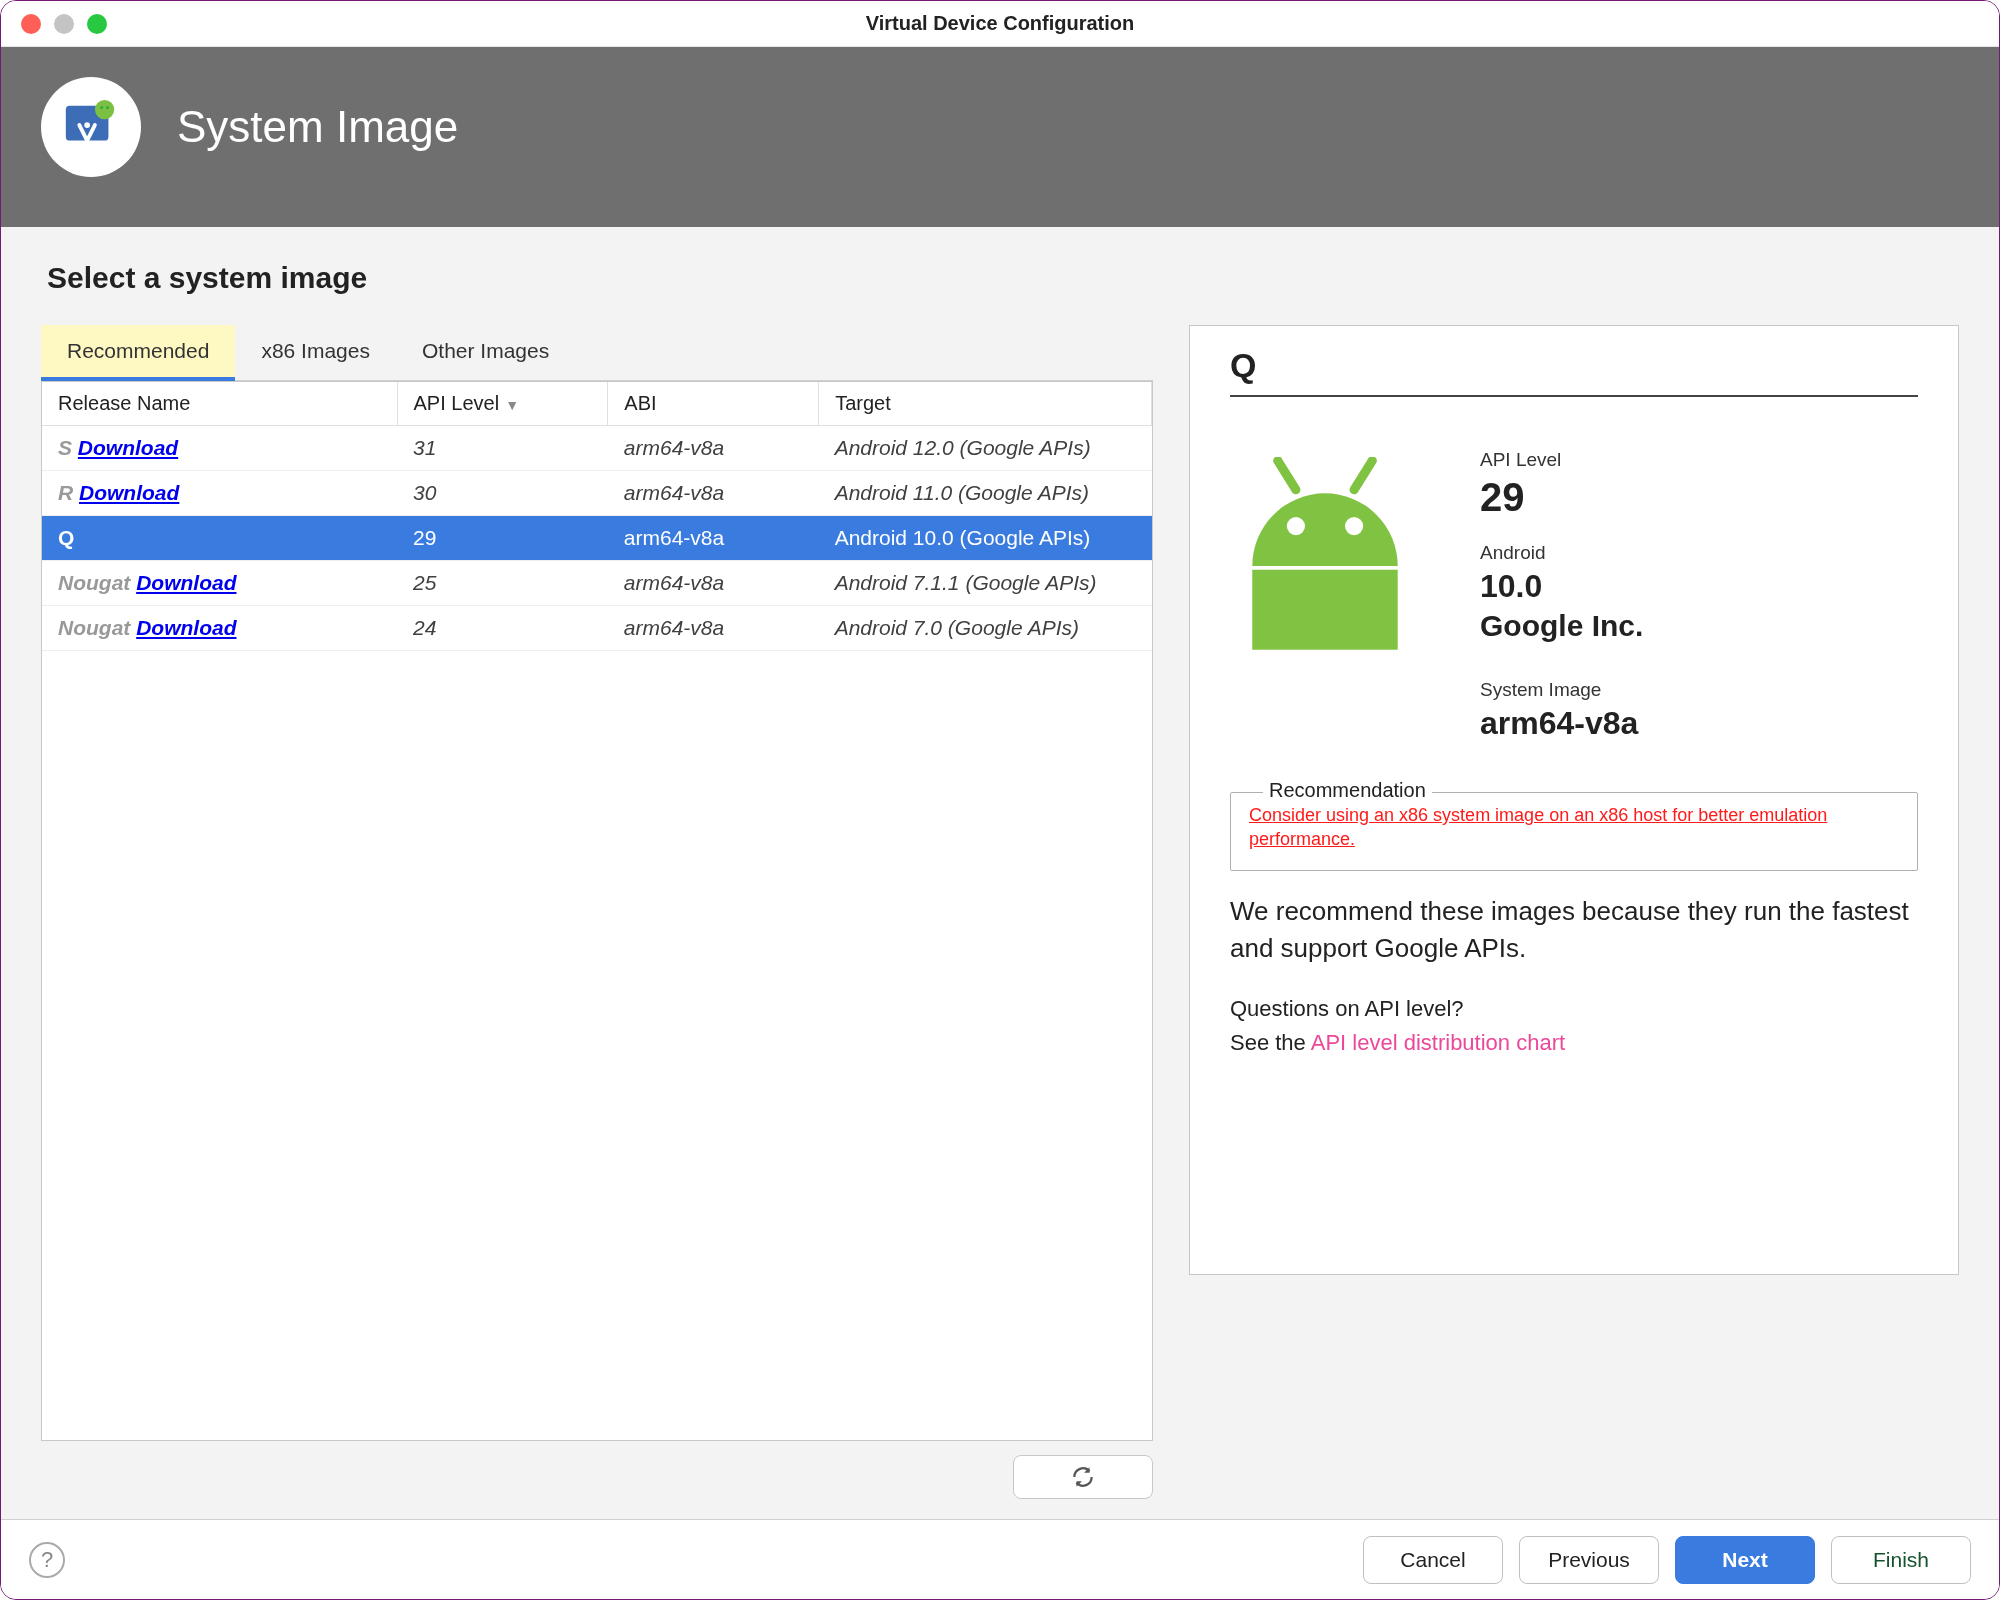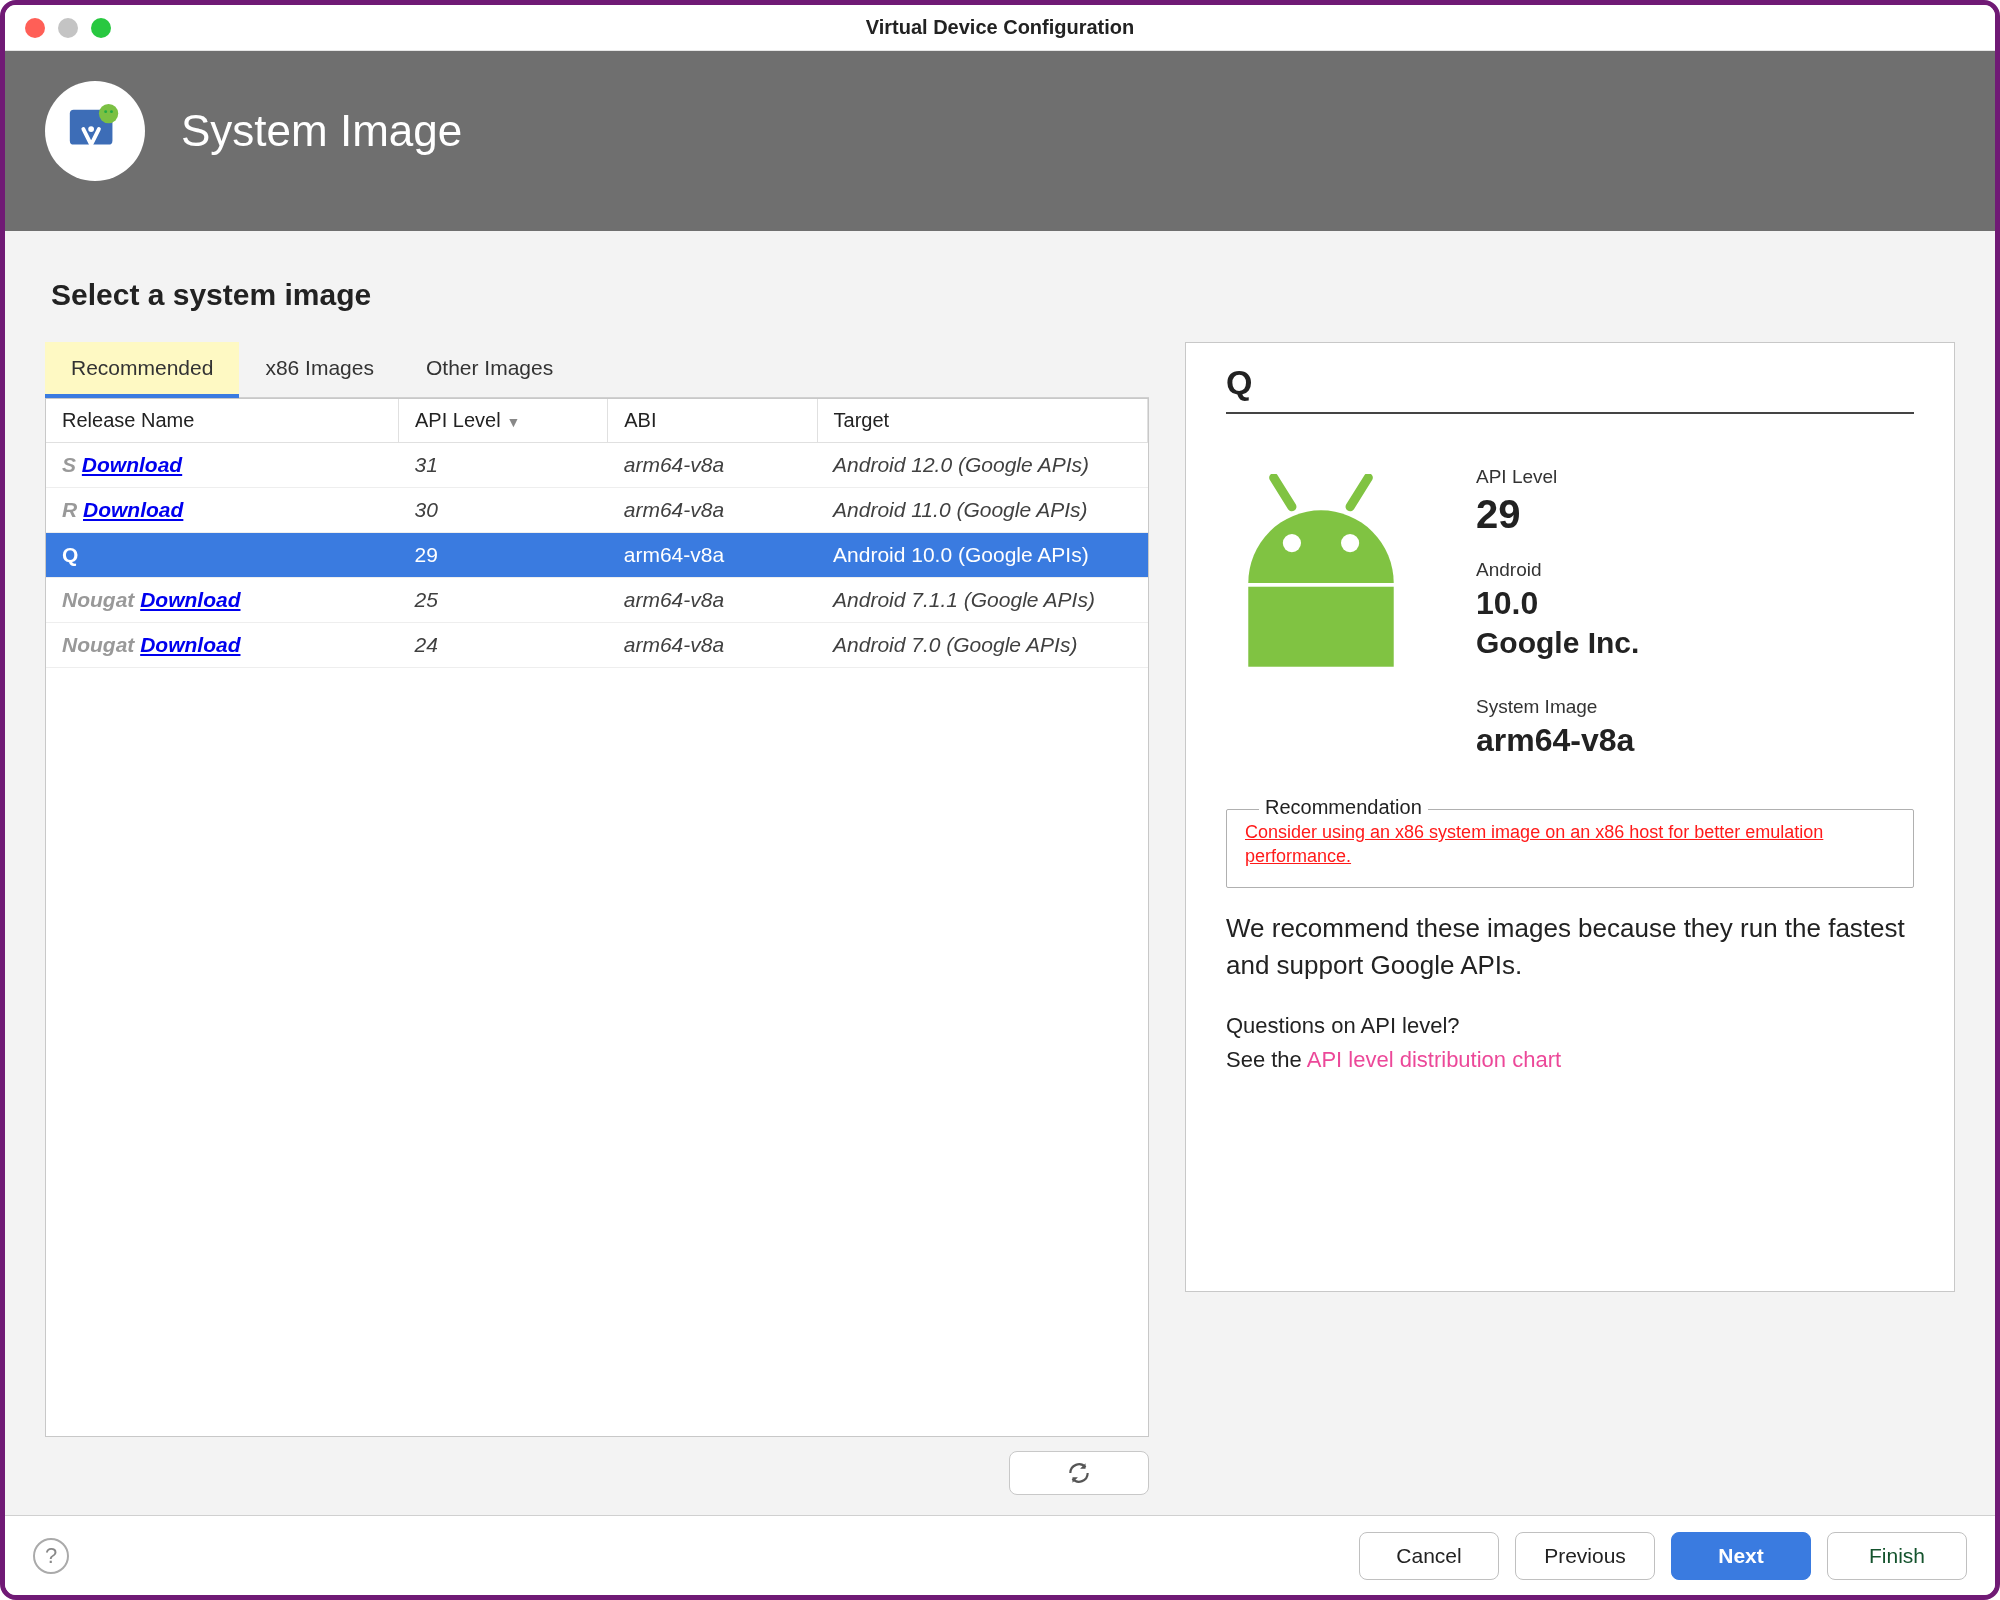--- a/index.html
+++ b/index.html
@@ -1,32 +1,32 @@
 <!DOCTYPE html>
 <html><head>
 <meta charset="utf-8">
 <style>
   * { box-sizing: border-box; }
   html, body { margin:0; padding:0; font-family: -apple-system, "Helvetica Neue", Arial, sans-serif; font-size:13px; color:#222; }
   body { background:#fff; width:2000px; height:1600px; transform-origin:0 0; }
   
-  .window { width:2000px; height:1600px; display:flex; flex-direction:column; border-radius:16px; overflow:hidden; background:#f3f3f3; border:5px solid #701a75; position:relative; }
+  .window { width:2000px; height:1600px; display:flex; flex-direction:column; border-radius:16px; overflow:hidden; background:#f3f3f3; border:1px solid #701a75; position:relative; }
   
   .titlebar { height:46px; background:#fff; display:flex; align-items:center; position:relative; border-bottom:1px solid #e5e5e5; }
   .traffic-lights { display:flex; gap:13px; padding-left:20px; }
   .tl { width:20px; height:20px; border-radius:50%; }
   .tl.red{background:#ff5f57;} .tl.yellow{background:#c4c4c4;} .tl.green{background:#28c840;}
   .title { position:absolute; left:0; right:0; text-align:center; font-weight:600; font-size:20px; }
   
   .band { background:#6f6f6f; color:#fff; padding:30px 40px 50px 40px; display:flex; align-items:center; gap:36px; }
   .logo-wrap { width:100px; height:100px; background:#fff; border-radius:50%; display:flex; align-items:center; justify-content:center; }
   .band h1 { margin:0; font-size:44px; font-weight:500; }
   
   .content { flex:1; padding:30px 40px 20px 40px; display:flex; flex-direction:column; }
-  .subtitle { font-size:30px; font-weight:700; margin:17px 0 30px 6px; }
+  .subtitle { font-size:30px; font-weight:700; margin:4px 0 30px 6px; }
   .panes { display:flex; gap:36px; flex:1; min-height:0; }
   .left { flex:1.05; display:flex; flex-direction:column; }
   .right { width:770px; }
   
   .tabs { display:flex; border-bottom:1px solid #d0d0d0; }
   .tab { padding:14px 26px; font-size:21px; color:#333; cursor:pointer; }
   .tab.active { background:#fef9c3; border-bottom:4px solid #3a7be0; margin-bottom:-1px; font-weight:500;}
   
   .table-wrap { border:1px solid #c8c8c8; background:#fff; flex:1; display:flex; flex-direction:column; overflow:hidden; }
   table { width:100%; border-collapse:collapse; table-layout:fixed; }

